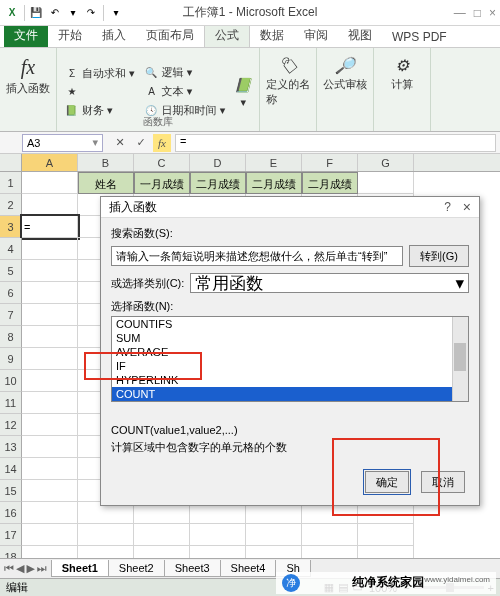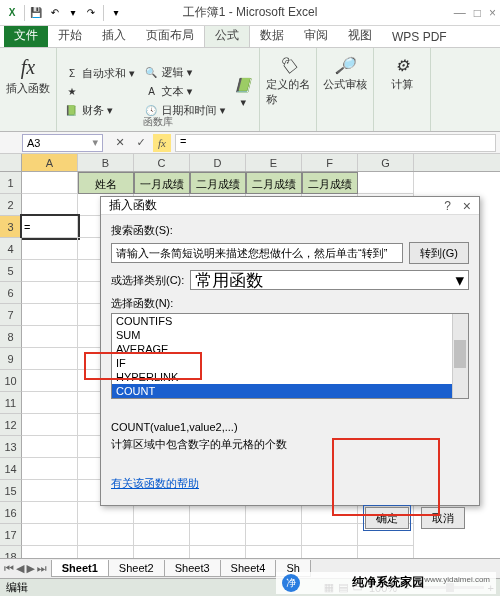--- a/index.html
+++ b/index.html
@@ -430,21 +430,20 @@
       <div class="func-item sel">COUNT</div>
       <div class="func-item">MAX</div>
       <div class="listbox-scroll">
           <div class="thumb"></div>
         </div>
     </div>
     <div class="func-desc">
       <div>COUNT(value1,value2,...)</div>
       <div>计算区域中包含数字的单元格的个数</div>
     </div>
-    <a class="dlg-link">有关该函数的帮助</a>
   </div>
   <div class="dlg-footer">
     <button class="dlg-btn primary">确定</button>
     <button class="dlg-btn">取消</button>
   </div>
 </div>
 
 <div class="redbox" style="left:84px; top:352px; width:118px; height:28px"></div>
 <div class="redbox" style="left:332px; top:438px; width:108px; height:78px"></div>
 

